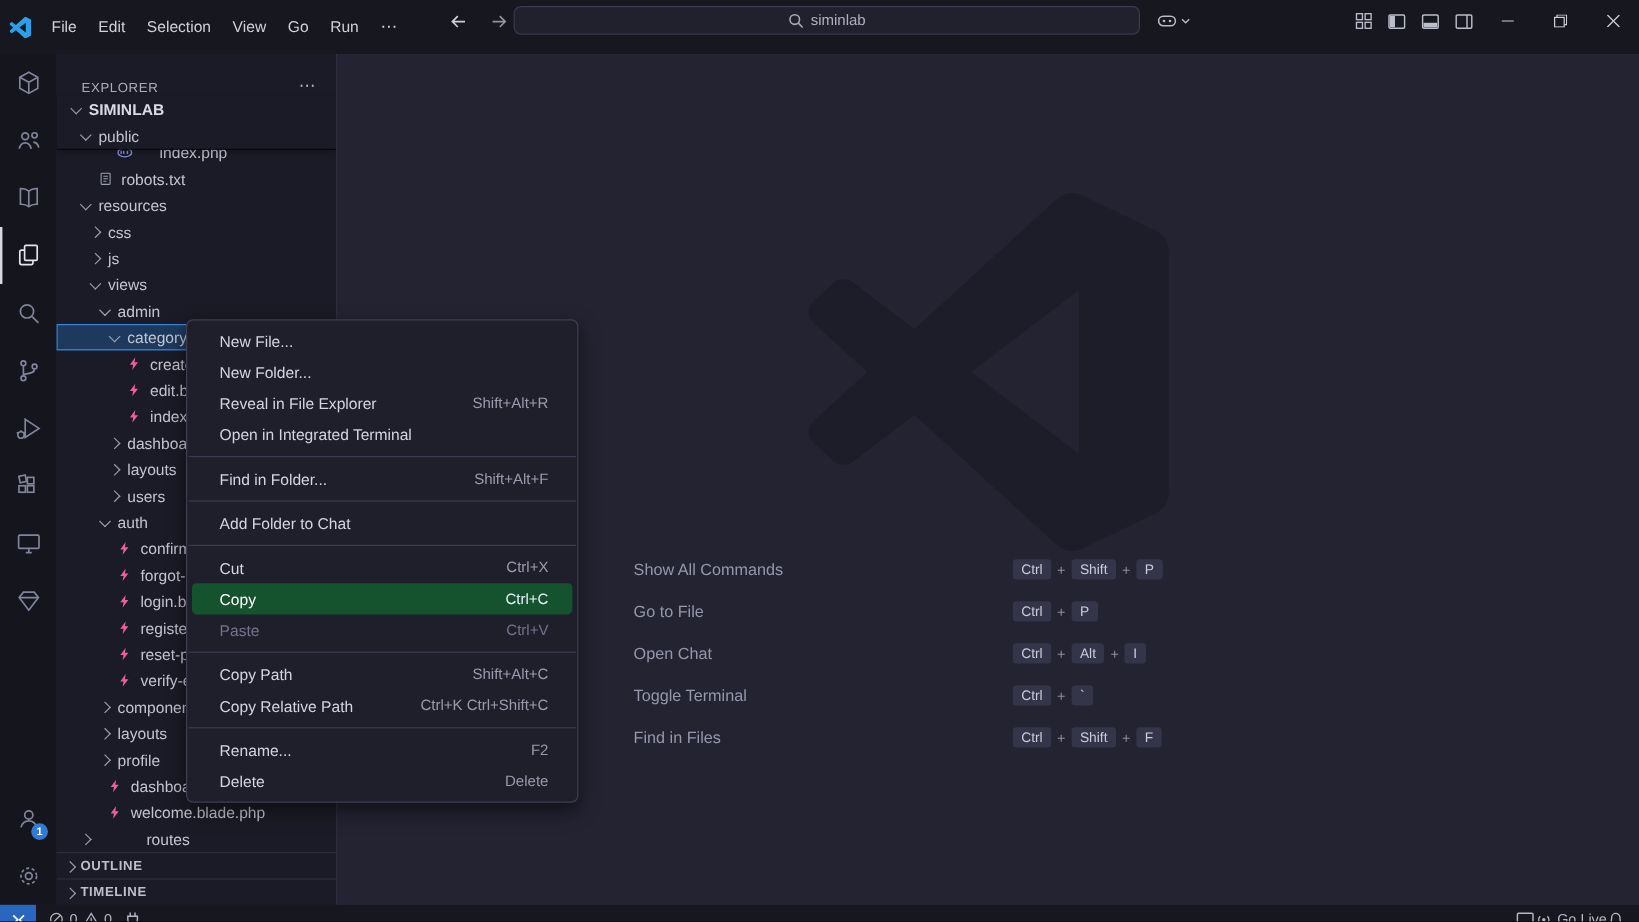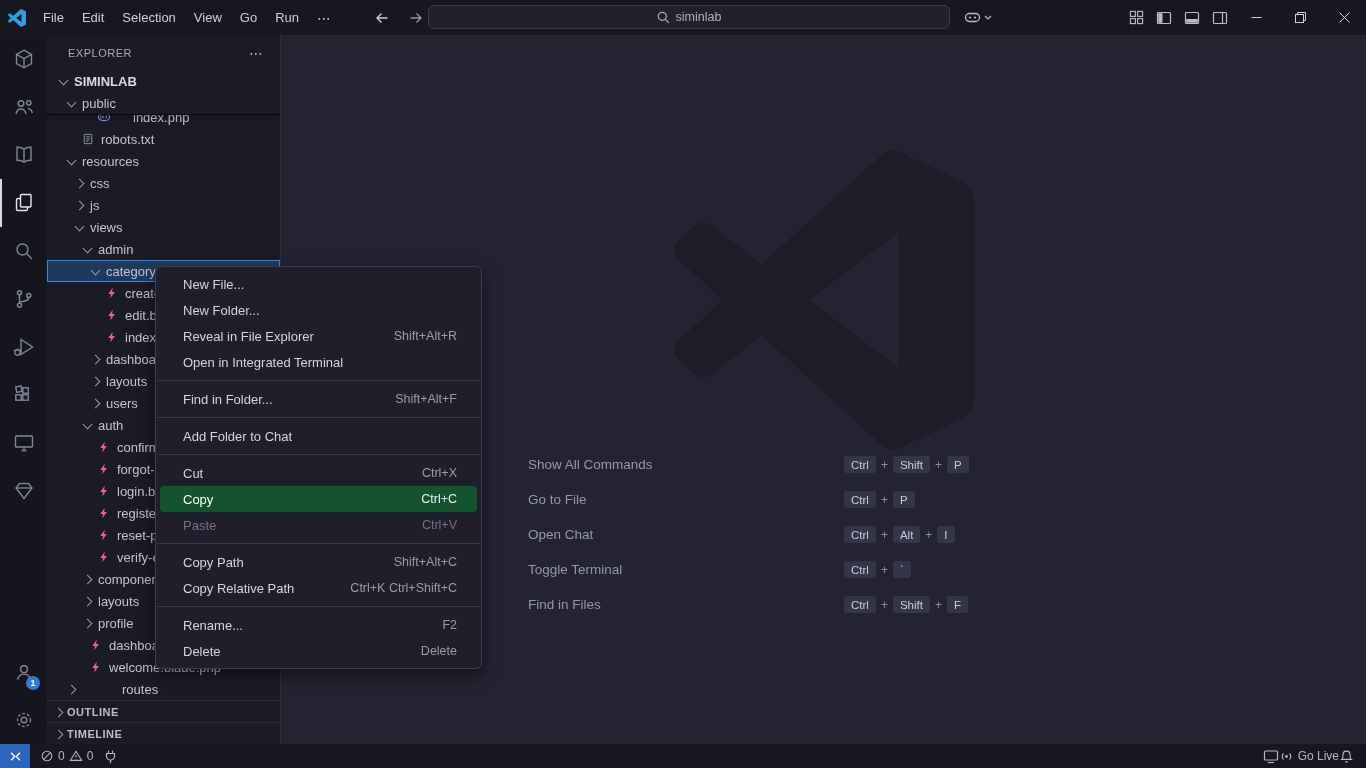--- a/index.html
+++ b/index.html
@@ -4,21 +4,21 @@
 <style>
   * { box-sizing: border-box; margin: 0; padding: 0; }
   html,body { background:#000; }
   .window {
     position: relative; width: 1366px; height: 768px; overflow: hidden;
     font-family: "Liberation Sans", "DejaVu Sans", sans-serif;
     color: #c7c8d4; font-size: 13px; background:#232332;
     user-select: none; cursor: default;
   }
   
-  .titlebar { position:relative; height:35px; background:#17171f; display:flex; align-items:center; z-index:20; }
+  .titlebar { position:relative; height:45px; background:#17171f; display:flex; align-items:center; z-index:20; }
   .tb-logo { width:34px; display:flex; justify-content:center; align-items:center; flex:none; }
   .menubar { display:flex; height:35px; align-items:center; }
   .tb-menu { padding:0 9px; line-height:35px; color:#cfd0da; font-size:13px; border-radius:5px; }
   .tb-more { padding:0 9px; color:#cfd0da; font-size:14px; letter-spacing:1px; }
   .nav-arrows { position:absolute; left:370px; top:0; height:35px; display:flex; align-items:center; gap:10px; }
   .nav-btn { width:24px; height:24px; display:flex; align-items:center; justify-content:center; border-radius:5px; }
   .cmd-center { position:absolute; left:428px; top:5px; width:522px; height:24px; background:#21212e;
     border:1px solid #393950; border-radius:6px; display:flex; align-items:center; justify-content:center;
     gap:6px; color:#aeafc0; font-size:12.5px; }
   .tb-copilot { position:absolute; left:958px; top:0; height:35px; display:flex; align-items:center; gap:3px; padding:0 6px; }
@@ -29,21 +29,21 @@
   .main { display:flex; height:709px; }
   
   .activitybar { width:47px; background:#15151e; display:flex; flex-direction:column; flex:none; }
   .ab-item { width:47px; height:48px; display:flex; align-items:center; justify-content:center; color:#81859a; position:relative; }
   .ab-item.active { color:#e4e6ef; box-shadow: inset 2px 0 0 #d8dae3; }
   .ab-bottom { margin-top:auto; }
   .badge { position:absolute; right:7px; bottom:6px; min-width:14px; height:14px; border-radius:8px; background:#2f7bd6;
     color:#fff; font-size:9px; font-weight:700; display:flex; align-items:center; justify-content:center; padding:0 3px; }
   
   .sidebar { width:233px; background:#1b1b27; flex:none; position:relative; overflow:hidden; }
-  .sb-header { height:35px; display:flex; align-items:center; justify-content:space-between; padding:0 12px 0 21px; }
+  .sb-header { height:35px; display:flex; align-items:flex-end; justify-content:space-between; padding:0 12px 0 21px; }
   .sb-title { font-size:11px; letter-spacing:0.5px; color:#abacbc; }
   .sb-actions { color:#bcbdca; font-size:14px; letter-spacing:1px; padding:0 4px; border-radius:4px; }
   .tree-sticky { position:relative; z-index:3; background:#1b1b27; box-shadow:0 1px 0 rgba(0,0,0,0.65), 0 3px 6px rgba(0,0,0,0.3); }
   .tree-list { position:relative; z-index:1; }
   .trow { display:flex; align-items:center; height:22px; white-space:nowrap; overflow:hidden; color:#c3c4d2; }
   .trow.root { font-weight:700; color:#d9dae5; }
   .trow.sel { background:#1d3a5e; outline:1px solid #3b86d8; outline-offset:-1px; }
   .trow.clip { margin-top:-8px; }
   .tlabel { margin-left:2px; }
   .tspacer { width:8px; flex:none; }

